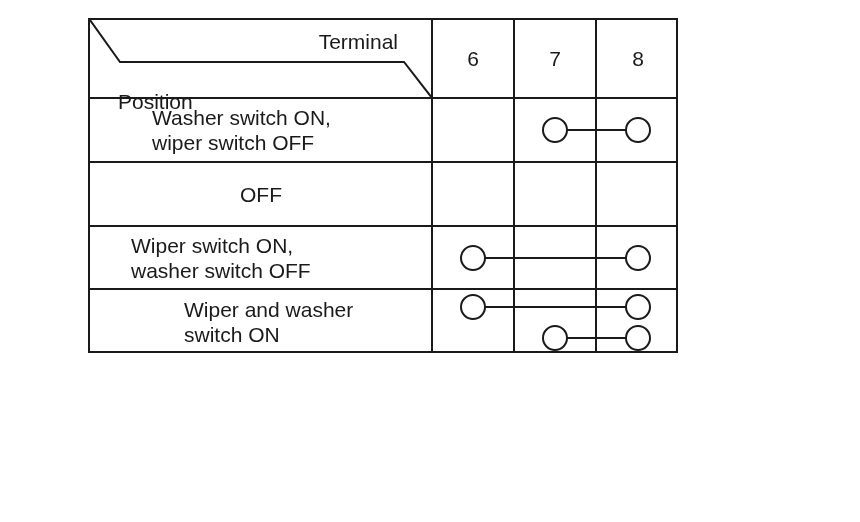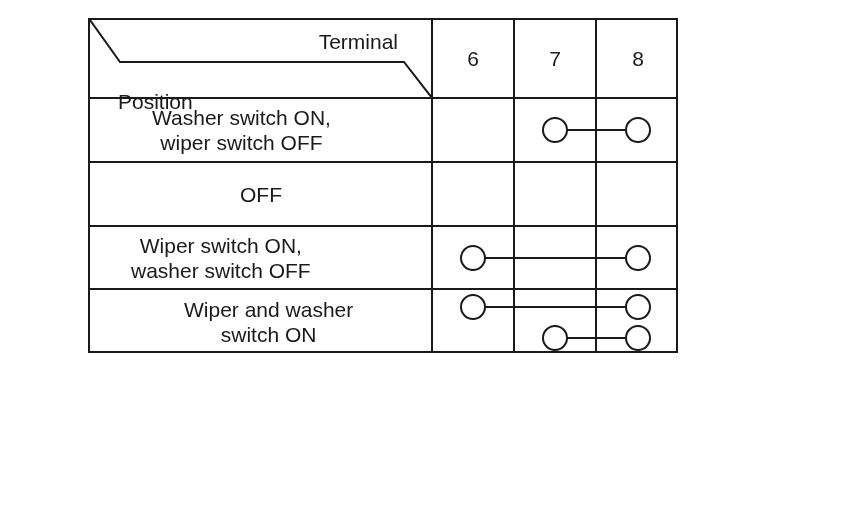--- a/index.html
+++ b/index.html
@@ -79,21 +79,21 @@
     left: 0;
     width: 342px;
     display: flex;
     align-items: center;
     font-size: 21px;
     line-height: 25px;
     color: #1a1a1a;
     white-space: pre-line;
     box-sizing: border-box;
   }
-  .row-label.left { justify-content: flex-start; padding-left: 62px; text-align: center; }
+  .row-label.left { justify-content: flex-start; padding-left: 62px; text-align: left; }
   .row-label.center { justify-content: center; text-align: center; }
   .conn-line {
     position: absolute;
     height: 2px;
     background: #1a1a1a;
   }
   .contact-circle {
     position: absolute;
     width: 26px;
     height: 26px;

